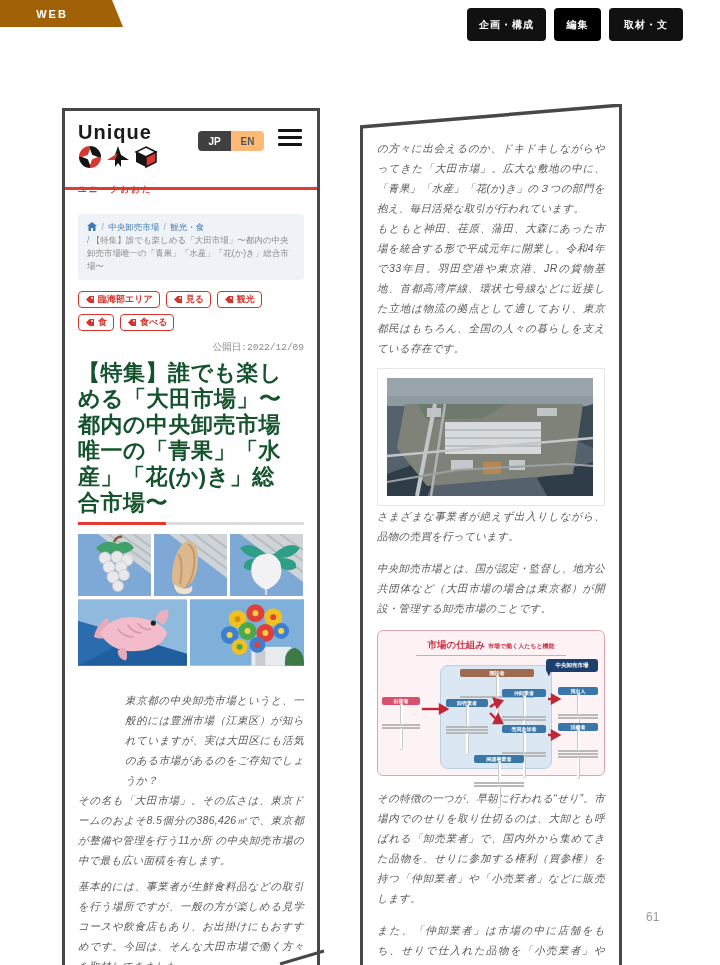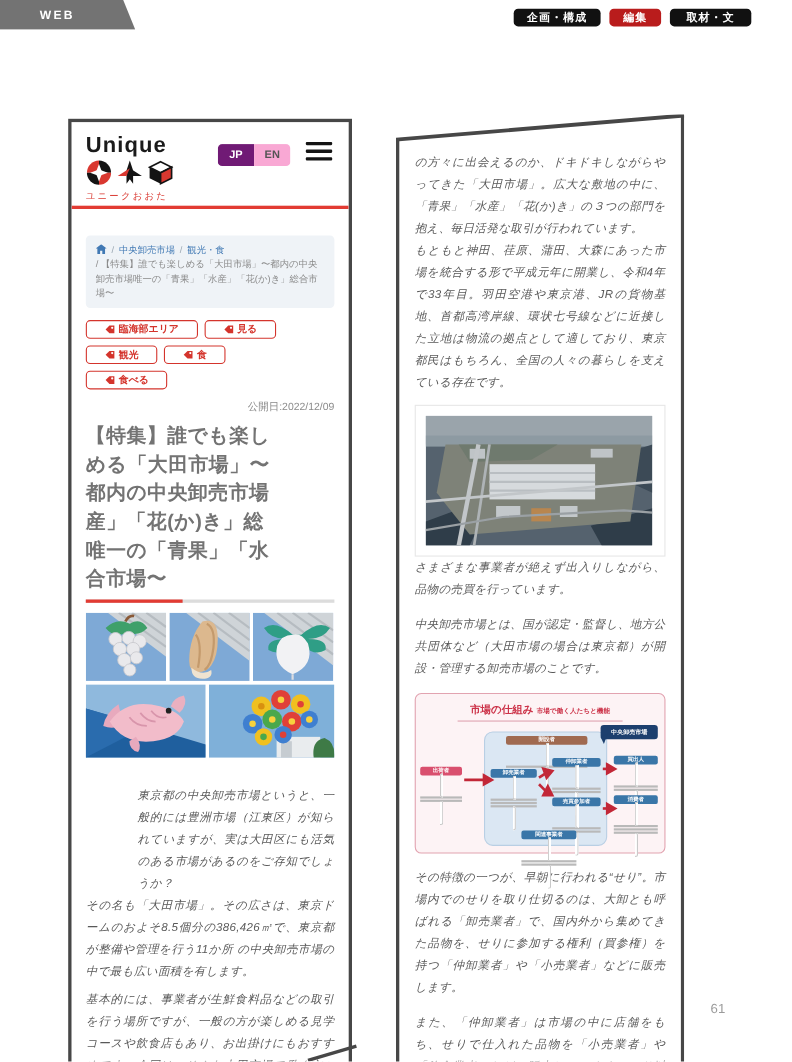--- a/index.html
+++ b/index.html
@@ -5,75 +5,75 @@
   * { margin:0; padding:0; box-sizing:border-box; }
   html,body { width:720px; height:965px; }
   body {
     position:relative; background:#ffffff; overflow:hidden;
     font-family:"Liberation Sans","DejaVu Sans",sans-serif;
   }
 
   
   .web-banner {
     position:absolute; left:0; top:0; width:126px; height:27px;
-    background:#737373; color:#fff;
+    background:#a16207; color:#fff;
     clip-path:polygon(0 0, 112px 0, 123px 100%, 0 100%);
     display:flex; align-items:center; justify-content:center;
     font-size:11px; font-weight:bold; letter-spacing:2px;
     padding-right:22px;
   }
   .credit-badge {
-    position:absolute; top:8px; height:16px; border-radius:4px;
+    position:absolute; top:8px; height:33px; border-radius:4px;
     color:#fff; font-size:10px; font-weight:bold;
     display:flex; align-items:center; justify-content:center; letter-spacing:1px;
   }
   .credit-0 { left:467px; width:79px; background:#111; }
-  .credit-1 { left:554px; width:47px; background:#b91c1c; }
+  .credit-1 { left:554px; width:47px; background:#000000; }
   .credit-2 { left:609px; width:74px; background:#111; }
 
   .page-number { position:absolute; left:646px; top:910px; color:#9b9b9b; font-size:12px; }
 
   
   .phone-left {
     position:absolute; left:62px; top:108px; width:258px; height:880px;
     background:#fff; border:3px solid #474747; overflow:hidden;
     padding:0 13px;
   }
   .site-header { position:relative; height:76px; padding-top:10px; }
   .brand-word { font-size:20px; font-weight:bold; color:#1a1a1a; letter-spacing:1px; line-height:22px; }
   .brand-marks { display:flex; gap:4px; margin-top:1px; height:26px; align-items:center; }
-  .brand-sub { color:#d93830; font-size:8.5px; font-weight:normal; letter-spacing:2px; margin-top:3px; }
+  .brand-sub { color:#d93830; font-size:8.5px; font-weight:bold; letter-spacing:2px; margin-top:14px; }
   .lang-toggle {
     position:absolute; right:40px; top:20px; width:66px; height:20px;
     display:flex; border-radius:4px; overflow:hidden; font-size:10px; font-weight:bold;
   }
-  .lang-jp { flex:1; background:#701a75; color:#fff; display:flex; align-items:center; justify-content:center; }
-  .lang-en { flex:1; background:#f9a8d4; color:#555; display:flex; align-items:center; justify-content:center; }
+  .lang-jp { flex:1; background:#404040; color:#fff; display:flex; align-items:center; justify-content:center; }
+  .lang-en { flex:1; background:#fdba74; color:#555; display:flex; align-items:center; justify-content:center; }
   .hamburger { position:absolute; right:2px; top:18px; width:24px; height:17px;
     display:flex; flex-direction:column; justify-content:space-between; cursor:pointer; }
   .hamburger i { display:block; height:3.4px; background:#141414; border-radius:1px; }
   .header-rule { height:3px; background:#e23b33; margin:0 -13px; }
 
   .breadcrumb-box {
     margin-top:24px; background:#eff3f7; border-radius:4px;
     padding:7px 9px; font-size:8.5px; line-height:13px; color:#8a8a8a;
   }
   .breadcrumb-box a { color:#4179b4; text-decoration:none; }
   .crumb-sep { color:#9aa7b2; margin:0 2px; }
   .home-icon { display:inline-block; vertical-align:-1px; }
 
   .tag-row { margin-top:11px; display:flex; flex-wrap:wrap; gap:6px; width:200px; }
   .tag {
     display:inline-flex; align-items:center; gap:3px;
     border:1.4px solid #d4342c; border-radius:4px; background:#fff;
-    color:#d4342c; font-size:9px; font-weight:bold; padding:2px 16px; height:17px;
-  }
-  .published { margin-top:10px; text-align:right; color:#8a8a8a; font-size:9.5px; }
-
-  .headline { margin-top:6px; color:#737373; font-weight:bold; font-size:18px; line-height:26px; letter-spacing:0.5px; }
+    color:#d4342c; font-size:9px; font-weight:bold; padding:2px 6px; height:17px;
+  }
+  .published { margin-top:10px; text-align:right; color:#8a8a8a; font-size:9.5px;font-family:Liberation Mono, monospace; }
+
+  .headline { margin-top:6px; color:#14532d; font-weight:bold; font-size:22px; line-height:26px; letter-spacing:0.5px; }
   .headline-rule { margin-top:6px; height:3px; background:#dcdcdc; position:relative; }
   .headline-rule::before { content:""; position:absolute; left:0; top:0; width:88px; height:3px; background:#e23b33; }
 
   .collage { margin-top:9px; }
   .collage-row { display:flex; gap:3px; margin-bottom:3px; }
   .collage svg { display:block; }
 
   .body-p { color:#595959; font-size:10.5px; line-height:20px; text-align:justify; letter-spacing:0.3px;font-style:italic; }
   .mt26 { margin-top:24px;margin-left:47px; }
   .mt6 { margin-top:6px; }
@@ -217,22 +217,22 @@
       <span>食べる</span>
       </span>
   </div>
 
   <div class="published">公開日:2022/12/09</div>
 
   <h1 class="headline">
     <div>【特集】誰でも楽し</div>
     <div>める「大田市場」〜</div>
     <div>都内の中央卸売市場</div>
+    <div>唯一の「青果」「水</div>
     <div>産」「花(か)き」総</div>
-    <div>唯一の「青果」「水</div>
     <div>合市場〜</div>
   </h1>
   <div class="headline-rule"></div>
 
   <div class="collage">
     <div class="collage-row">
       <svg width="73" height="62" viewBox="0 0 73 62">
         <rect width="73" height="62" fill="#7ea9d6"></rect>
         <polygon points="20,0 73,0 73,40" fill="#cfd4d8"></polygon>
         <line x1="30" y1="0" x2="73" y2="31" stroke="#b6bcc1" stroke-width="2"></line>

